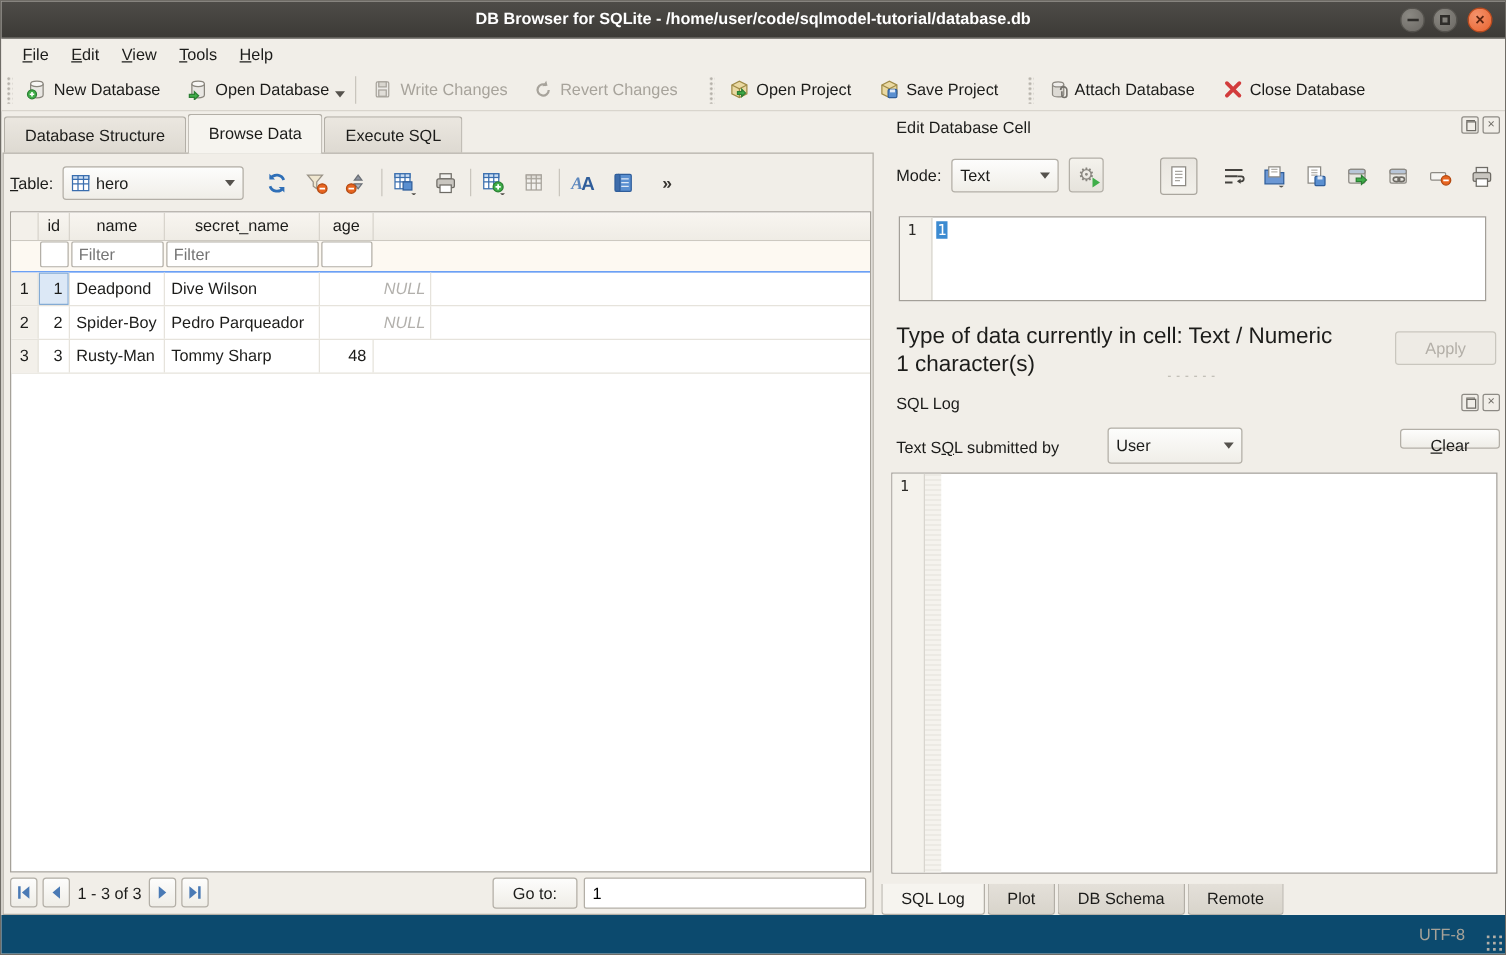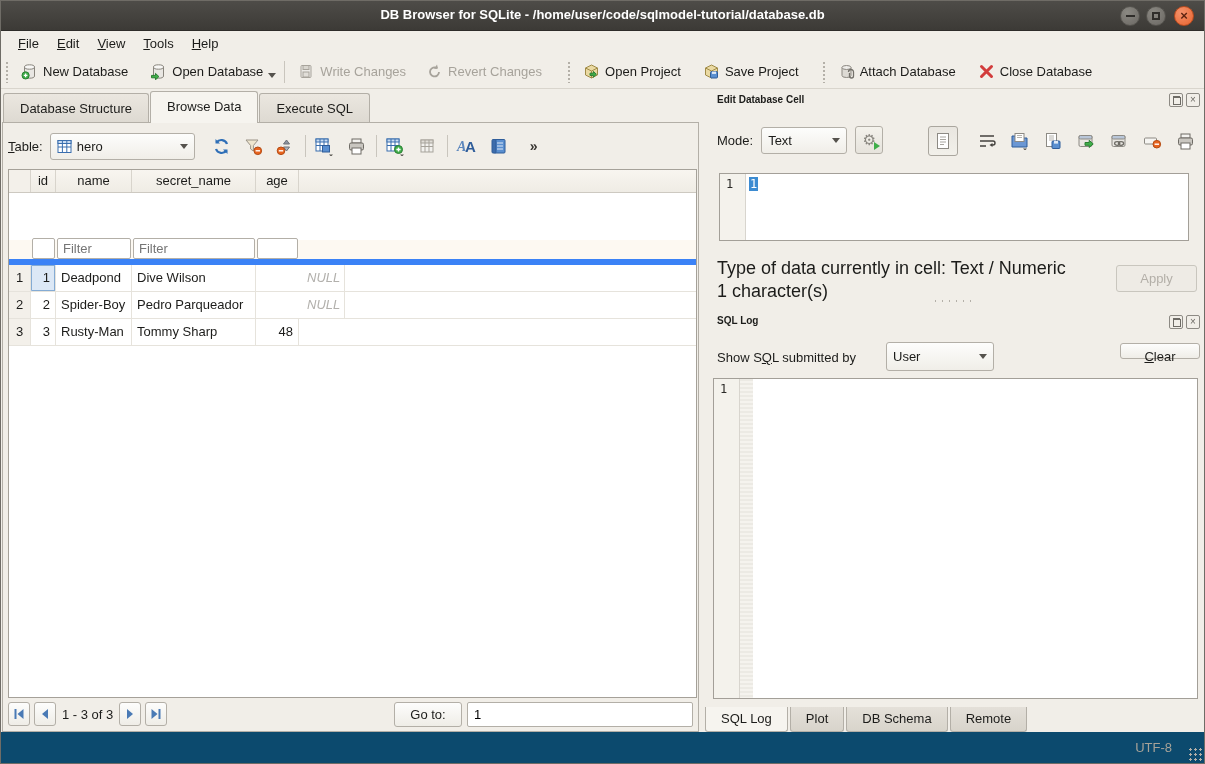--- a/index.html
+++ b/index.html
@@ -70,21 +70,21 @@
   
   .grid-frame { position:absolute; left:5px; top:46px; width:689px; height:529px; border:1px solid #a5a199;
     background:#fff; overflow:hidden; }
   .g-row { display:flex; }
   .g-head { background:linear-gradient(#f8f5f0,#efece5); border-bottom:1px solid #cdc9c1; height:23px; }
   .g-head .g-cell { font-size:13px; text-align:center; line-height:22px; border-right:1px solid #d8d4cc; }
   .g-cell { flex:0 0 auto; overflow:hidden; white-space:nowrap; }
   .c-gut { width:22px; background:#f3f0ea; border-right:1px solid #cdc9c1; text-align:center; }
   .c-id { width:25px; } .c-name { width:76px; } .c-secret { width:124px; } .c-age { width:43px; }
   .c-fill { flex:1 1 auto; border-right:none !important; }
-  .g-filter { background:#fdf9f2; height:25px; align-items:flex-end; border-bottom:6px solid #3b82f6;margin-top:47px; }
+  .g-filter { background:#fdf9f2; height:25px; align-items:flex-start; border-bottom:1px solid #3b82f6; }
   .g-filter .g-cell { padding:0 1px; border-right:none; }
   .g-filter input { width:100%; height:21px; border:1px solid #b3afa7; border-radius:2px; padding:0 5px;
     font-size:13px; background:#fff; font-family:"Liberation Sans",sans-serif; }
   .g-data { height:27px; border-bottom:1px solid #e6e3dc; }
   .g-data .g-cell { line-height:26px; padding:0 5px; border-right:1px solid #e6e3dc; font-size:13px; }
   .g-data .c-gut { line-height:26px; padding:0; font-size:13px; }
   .num { text-align:right; }
   .null { color:#b2b0ac; font-style:italic; text-align:right;margin-left:46px; }
   .sel-cell { background:#dce8f6; box-shadow:inset 0 0 0 1px #84abd4; border-radius:1px; }
 
@@ -92,21 +92,21 @@
   .pager { position:absolute; left:5px; bottom:4px; right:5px; height:26px; display:flex; align-items:center; }
   .pg-btn { width:22px; height:24px; border:1px solid #b3afa7; border-radius:3px; margin-right:4px;
     background:linear-gradient(#fdfdfc,#efede7); display:flex; align-items:center; justify-content:center; }
   .pg-text { margin:0 6px 0 2px; }
   .goto-btn { margin-left:auto; width:68px; height:25px; border:1px solid #b3afa7; border-radius:3px;
     background:linear-gradient(#fdfdfc,#efede7); text-align:center; line-height:23px; }
   .goto-input { width:226px; height:25px; margin-left:5px; border:1px solid #b3afa7; border-radius:2px;
     padding:0 6px; font-size:13px; font-family:"Liberation Sans",sans-serif; background:#fff; }
 
   
-  .dock-title { position:absolute; left:15px; font-size:10px;font-weight:bold; }
+  .dock-title { position:absolute; left:15px; font-size:13px; }
   .dock-btns { position:absolute; right:6px; display:flex; gap:3px; }
   .dk-btn { width:14px; height:14px; border:1px solid #8d8a84; border-radius:2px; color:#6e6b65;
     font-size:10px; line-height:12px; text-align:center; background:#f1eee8; }
   .dk-float { position:relative; }
   .dk-float::after { content:""; position:absolute; left:3px; top:3px; width:6px; height:6px;
     border:1px solid #6e6b65; background:#f1eee8; }
   .dk-float::before { content:""; position:absolute; right:2px; top:2px; width:5px; height:5px; border:1px solid #6e6b65; }
 
   .mode-row { position:absolute; left:15px; top:36px; height:30px; display:flex; align-items:center; }
   .combo-mode { width:86px; margin-left:8px; height:27px; }
@@ -510,21 +510,21 @@
       <div class="btn disabled apply-btn">Apply</div>
 
       <div class="hsplit"></div>
 
       <div class="dock-title" style="top:226px">SQL Log</div>
       <div class="dock-btns" style="top:226px">
         <div class="dk-btn dk-float"></div>
         <div class="dk-btn">×</div>
       </div>
 
-      <div class="showsql"><span>Show S</span><span class="u">Q</span><span>L submitted by</span></div>
+      <div class="showsql"><span>Text S</span><span class="u">Q</span><span>L submitted by</span></div>
       <div class="combo combo-user">
         <span>User</span>
         <span class="arrow"></span>
       </div>
       <div class="btn clear-btn"><span></span><span class="u">C</span><span>lear</span></div>
 
       <div class="editor" style="left:11px; top:289px; width:485px; height:321px;">
         <div class="ed-gutter">1</div>
         <div class="ed-fold"></div>
         <div class="ed-body"></div>

